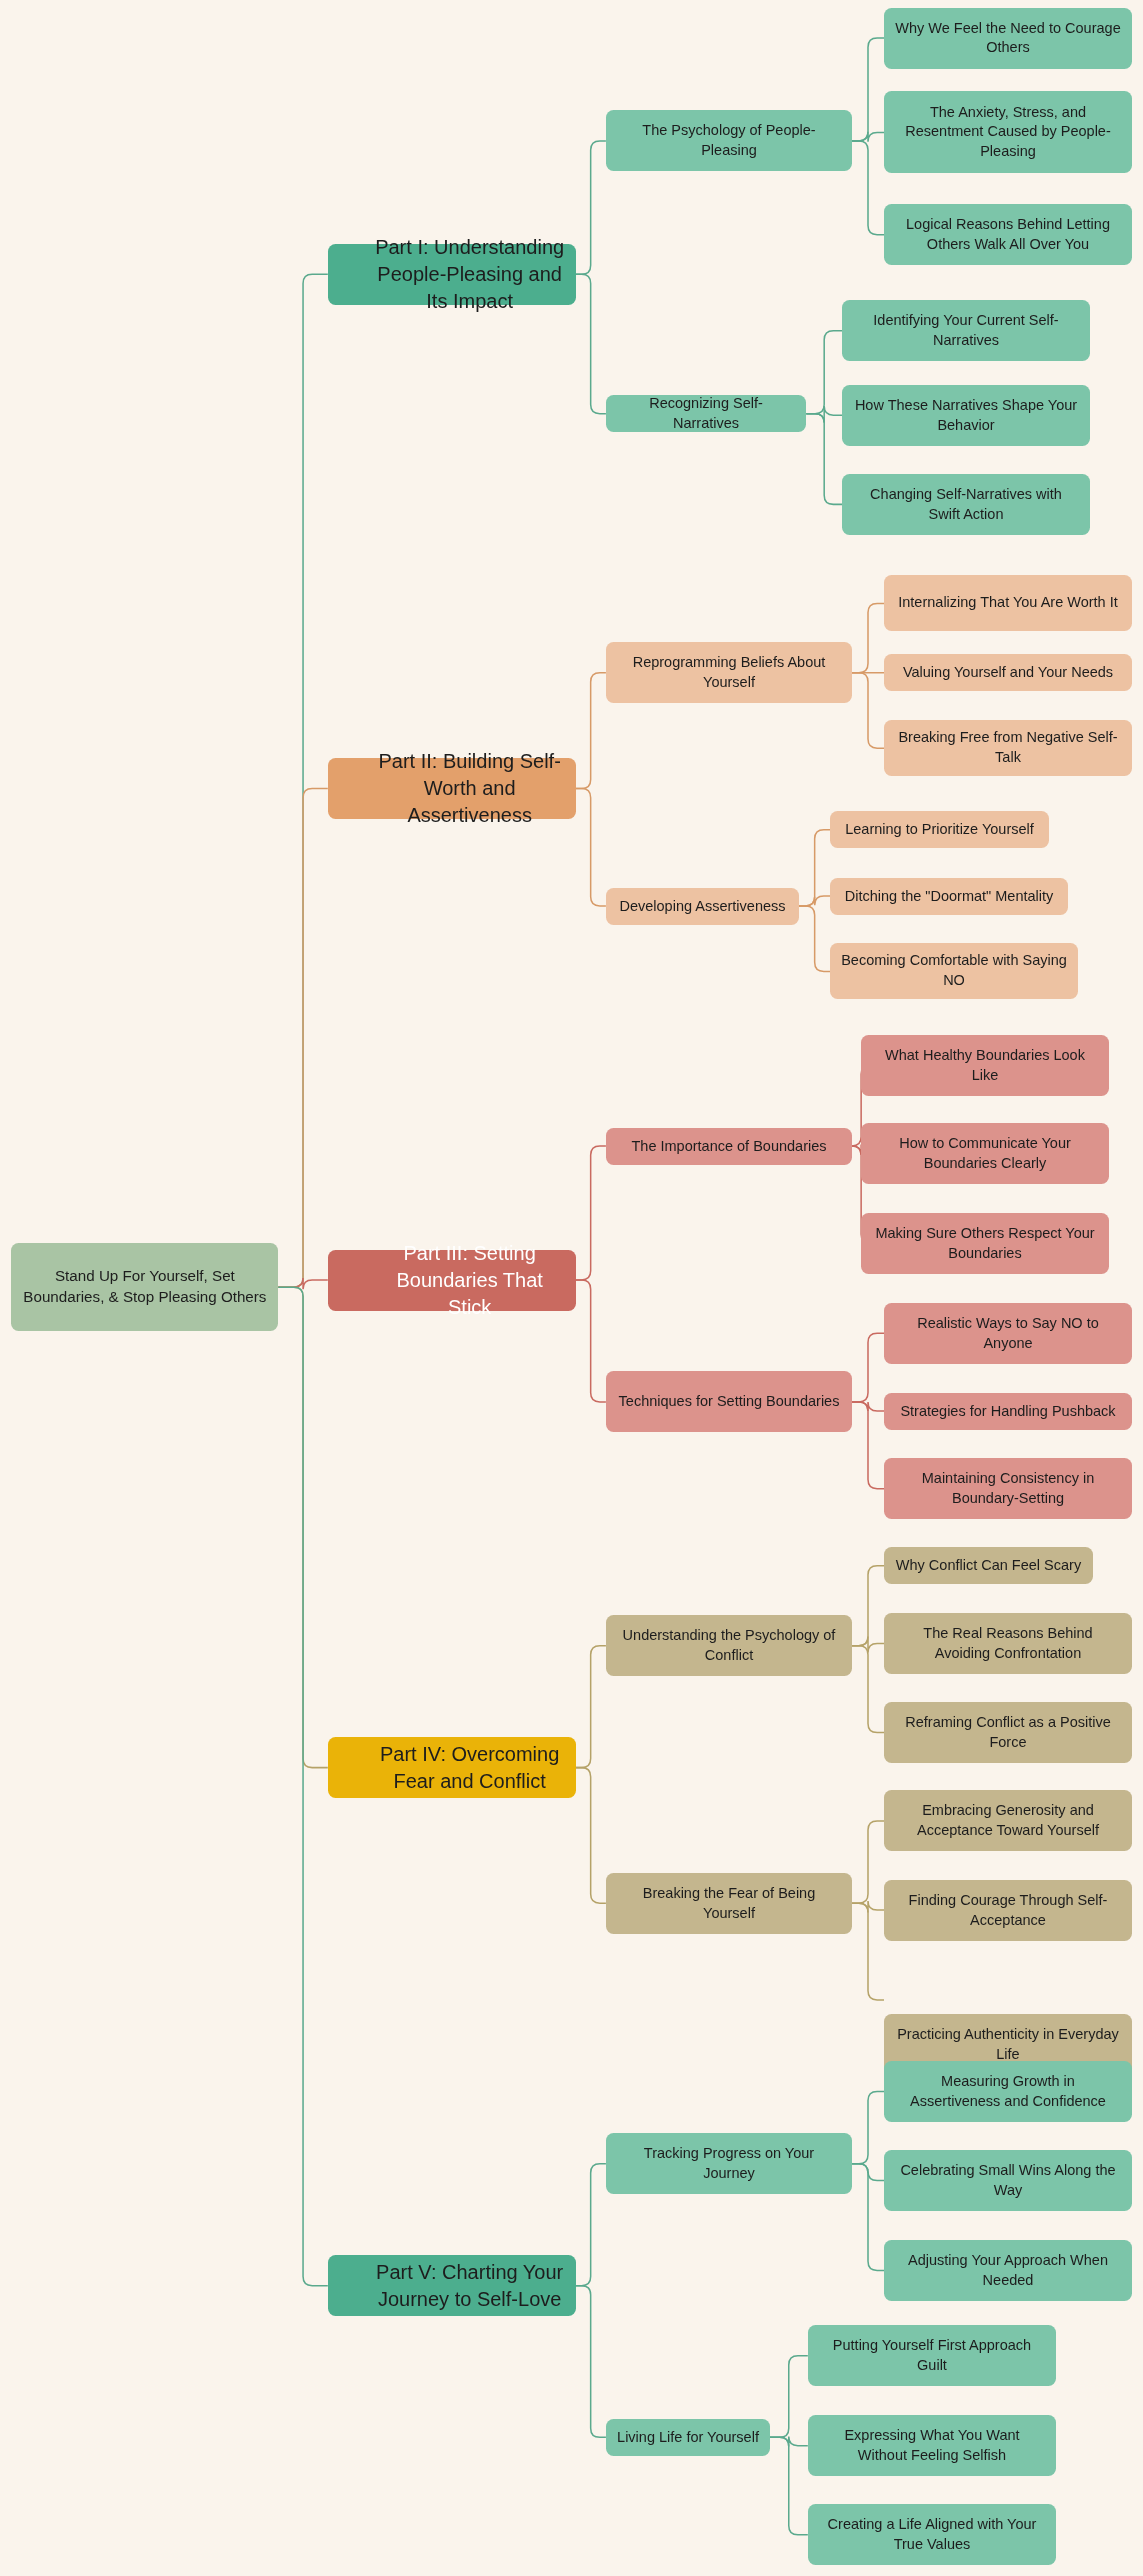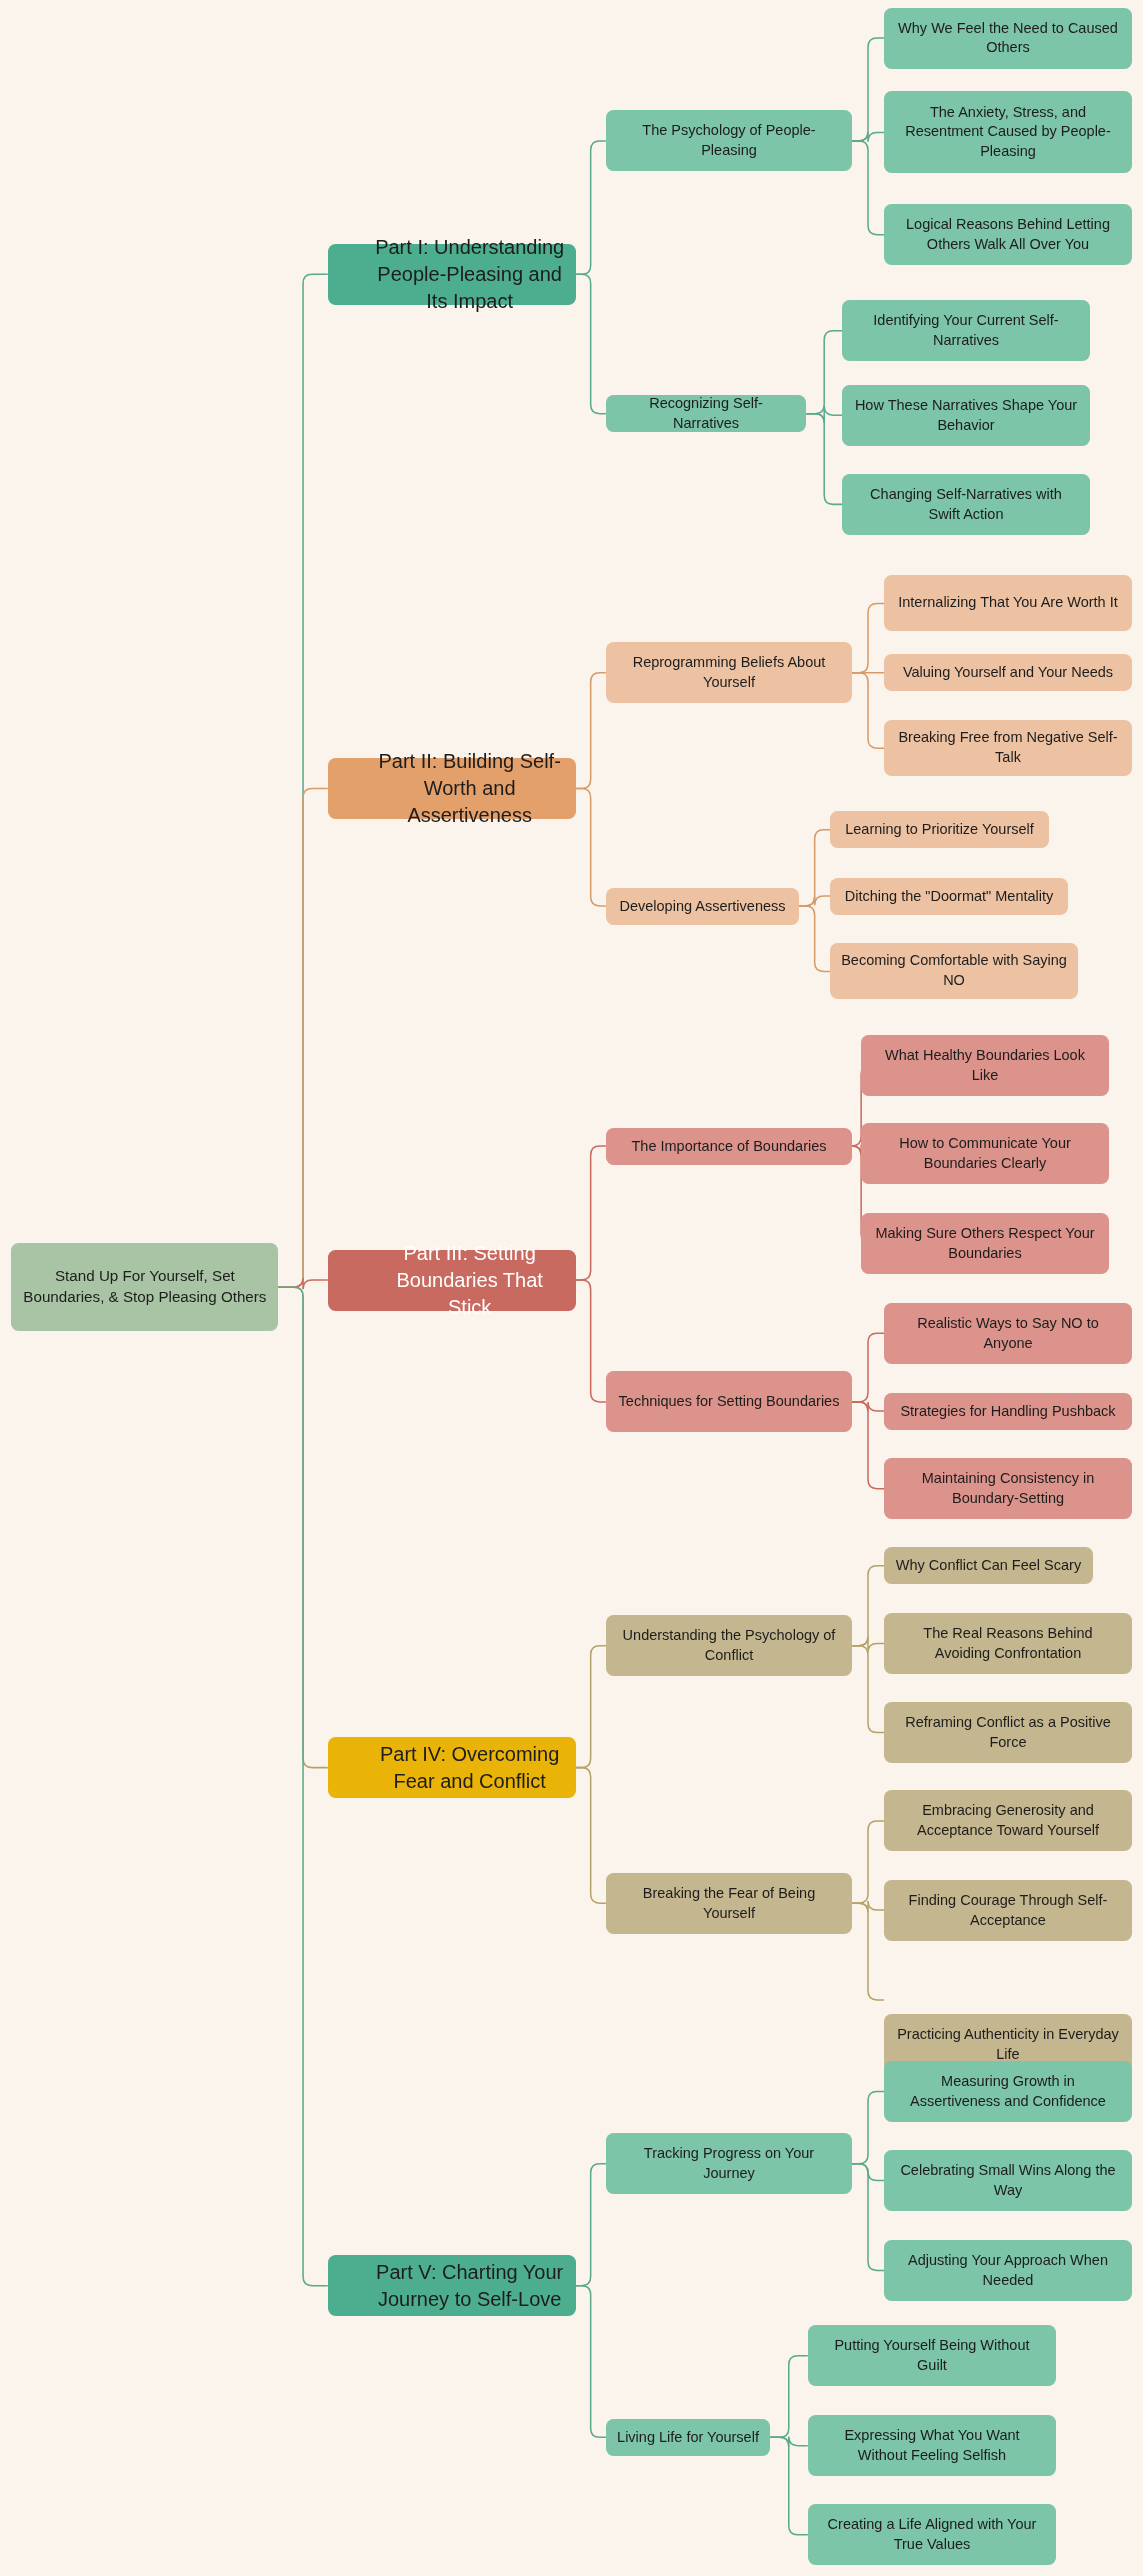--- a/index.html
+++ b/index.html
@@ -74,21 +74,21 @@
       <path d="M 1118 2840 L 1127 2840 Q 1139 2840 1139 2828 L 1139 2757 Q 1139 2745 1151 2745 L 1160 2745" fill="none" stroke="#5aa98d" stroke-width="2"></path>
       <path d="M 1118 2840 L 1127 2840 Q 1139 2840 1139 2852 L 1139 2850 Q 1139 2862 1151 2862 L 1160 2862" fill="none" stroke="#5aa98d" stroke-width="2"></path>
       <path d="M 1118 2840 L 1127 2840 Q 1139 2840 1139 2852 L 1139 2968 Q 1139 2980 1151 2980 L 1160 2980" fill="none" stroke="#5aa98d" stroke-width="2"></path>
       <path d="M 755 3000 L 763 3000 Q 775 3000 775 3012 L 775 3187 Q 775 3199 787 3199 L 795 3199" fill="none" stroke="#5aa98d" stroke-width="2"></path>
       <path d="M 1010 3199 L 1023 3199 Q 1035 3199 1035 3187 L 1035 3104 Q 1035 3092 1047 3092 L 1060 3092" fill="none" stroke="#5aa98d" stroke-width="2"></path>
       <path d="M 1010 3199 L 1023 3199 Q 1035 3199 1035 3211 L 1035 3198 Q 1035 3210 1047 3210 L 1060 3210" fill="none" stroke="#5aa98d" stroke-width="2"></path>
       <path d="M 1010 3199 L 1023 3199 Q 1035 3199 1035 3211 L 1035 3315 Q 1035 3327 1047 3327 L 1060 3327" fill="none" stroke="#5aa98d" stroke-width="2"></path>
     </svg>
   <div id="nodes">
       <div class="node n-l3" style="left: 884px; top: 7.6px; width: 248px; height: 61px; background: rgb(124, 197, 169);">
-        <span class="txt">Why We Feel the Need to Caused Others</span>
+        <span class="txt">Why We Feel the Need to Courage Others</span>
       </div>
       <div class="node n-l3" style="left: 884px; top: 91px; width: 248px; height: 82px; background: rgb(124, 197, 169);">
         <span class="txt">The Anxiety, Stress, and Resentment Caused by People-Pleasing</span>
       </div>
       <div class="node n-l3" style="left: 884px; top: 204px; width: 248px; height: 61px; background: rgb(124, 197, 169);">
         <span class="txt">Logical Reasons Behind Letting Others Walk All Over You</span>
       </div>
       <div class="node n-l2" style="left: 606px; top: 110px; width: 246px; height: 61px; background: rgb(124, 197, 169);">
         <span class="txt">The Psychology of People-Pleasing</span>
       </div>
@@ -194,21 +194,21 @@
       <div class="node n-l3" style="left: 884px; top: 2150px; width: 248px; height: 61px; background: rgb(124, 197, 169);">
         <span class="txt">Celebrating Small Wins Along the Way</span>
       </div>
       <div class="node n-l3" style="left: 884px; top: 2240px; width: 248px; height: 61px; background: rgb(124, 197, 169);">
         <span class="txt">Adjusting Your Approach When Needed</span>
       </div>
       <div class="node n-l2" style="left: 606px; top: 2133px; width: 246px; height: 61px; background: rgb(124, 197, 169);">
         <span class="txt">Tracking Progress on Your Journey</span>
       </div>
       <div class="node n-l3" style="left: 808px; top: 2325px; width: 248px; height: 61px; background: rgb(124, 197, 169);">
-        <span class="txt">Putting Yourself Being Without Guilt</span>
+        <span class="txt">Putting Yourself First Approach Guilt</span>
       </div>
       <div class="node n-l3" style="left: 808px; top: 2415px; width: 248px; height: 61px; background: rgb(124, 197, 169);">
         <span class="txt">Expressing What You Want Without Feeling Selfish</span>
       </div>
       <div class="node n-l3" style="left: 808px; top: 2504px; width: 248px; height: 61px; background: rgb(124, 197, 169);">
         <span class="txt">Creating a Life Aligned with Your True Values</span>
       </div>
       <div class="node n-l2" style="left: 606px; top: 2419px; width: 164px; height: 37px; background: rgb(124, 197, 169);">
         <span class="txt">Living Life for Yourself</span>
       </div>

